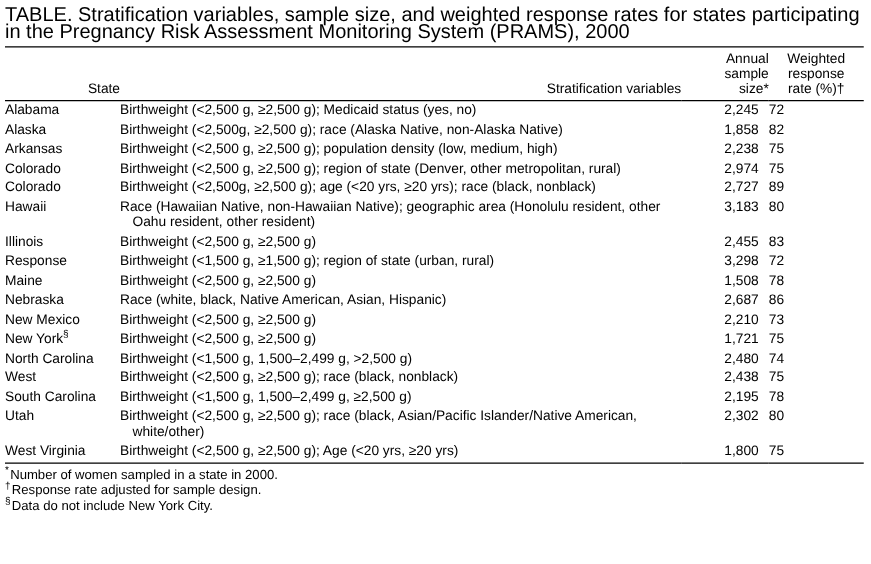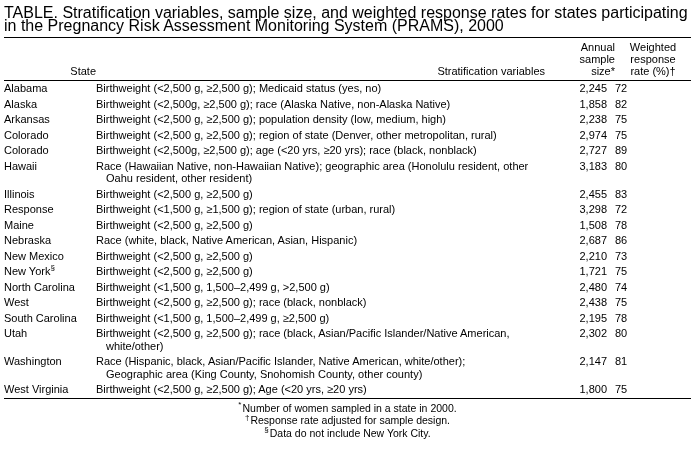--- a/index.html
+++ b/index.html
@@ -50,21 +50,21 @@
   td.vars {
     padding-left: 10px;
     text-indent: -10px;
     padding-right: 6px;
     white-space: pre-line;
   }
   td.size { text-align: right; padding-right: 8px; }
   td.rate { }
   sup { font-size: 8px; line-height: 0; }
   .footnotes { margin-top: 3px; }
-  .footnote { font-size: 10.5px; line-height: 12.5px; text-align: center; }
+  .footnote { font-size: 10.5px; line-height: 12.5px; }
   .footnote sup { margin-right: 1px; }
 </style>
 </head>
 <body>
 
 <div class="page">
 
   <div class="title">TABLE. Stratification variables, sample size, and weighted response rates for states participating in the Pregnancy Risk Assessment Monitoring System (PRAMS), 2000</div>
 
   <table class="prams">
@@ -194,27 +194,20 @@
           <td class="rate">78</td>
         </tr>
 
         <tr>
           <td class="state"><span>Utah</span><sup></sup></td>
           <td class="vars">Birthweight (&lt;2,500 g, ≥2,500 g); race (black, Asian/Pacific Islander/Native American, white/other)</td>
           <td class="size">2,302</td>
           <td class="rate">80</td>
         </tr>
 
-        <tr>
-          <td class="state"><span>Washington</span><sup></sup></td>
-          <td class="vars">Race (Hispanic, black, Asian/Pacific Islander, Native American, white/other);
-Geographic area (King County, Snohomish County, other county)</td>
-          <td class="size">2,147</td>
-          <td class="rate">81</td>
-        </tr>
 
         <tr>
           <td class="state"><span>West Virginia</span><sup></sup></td>
           <td class="vars">Birthweight (&lt;2,500 g, ≥2,500 g); Age (&lt;20 yrs, ≥20 yrs)</td>
           <td class="size">1,800</td>
           <td class="rate">75</td>
         </tr>
       </tbody>
   </table>
 

